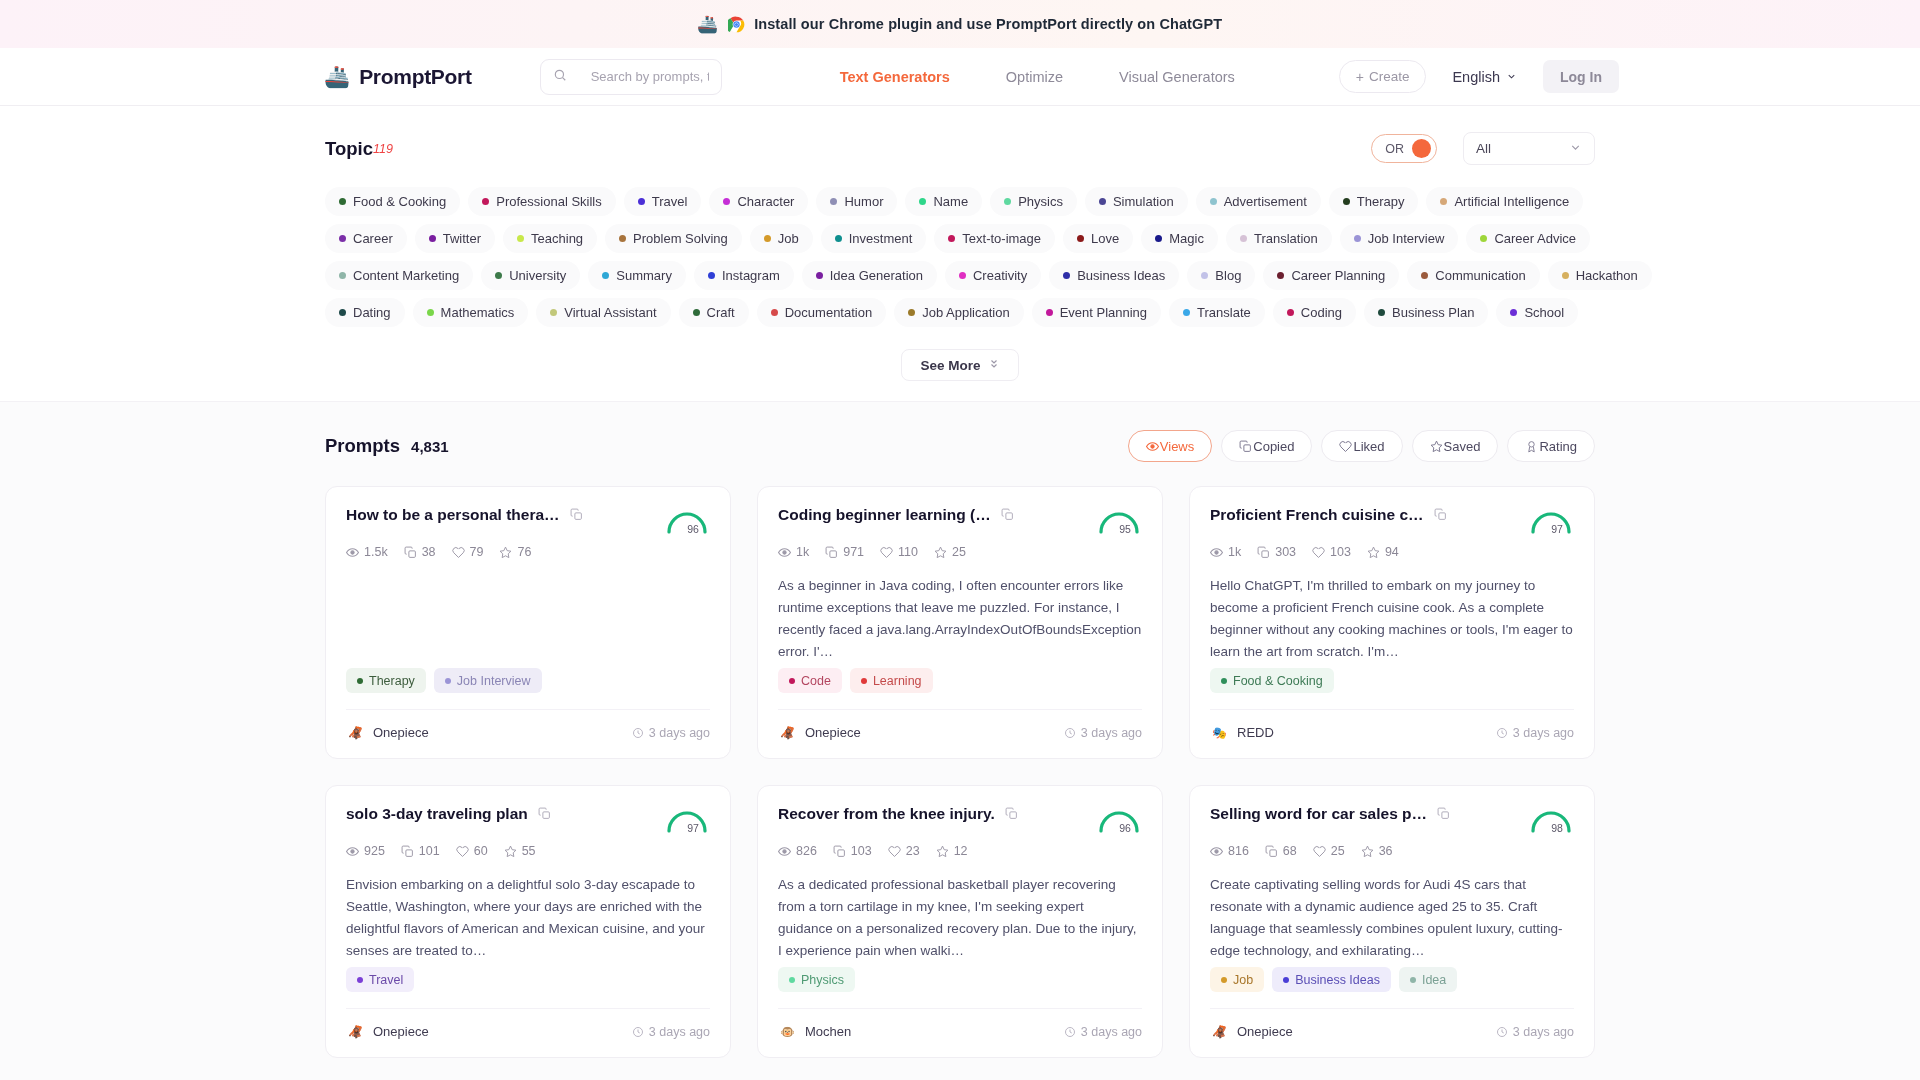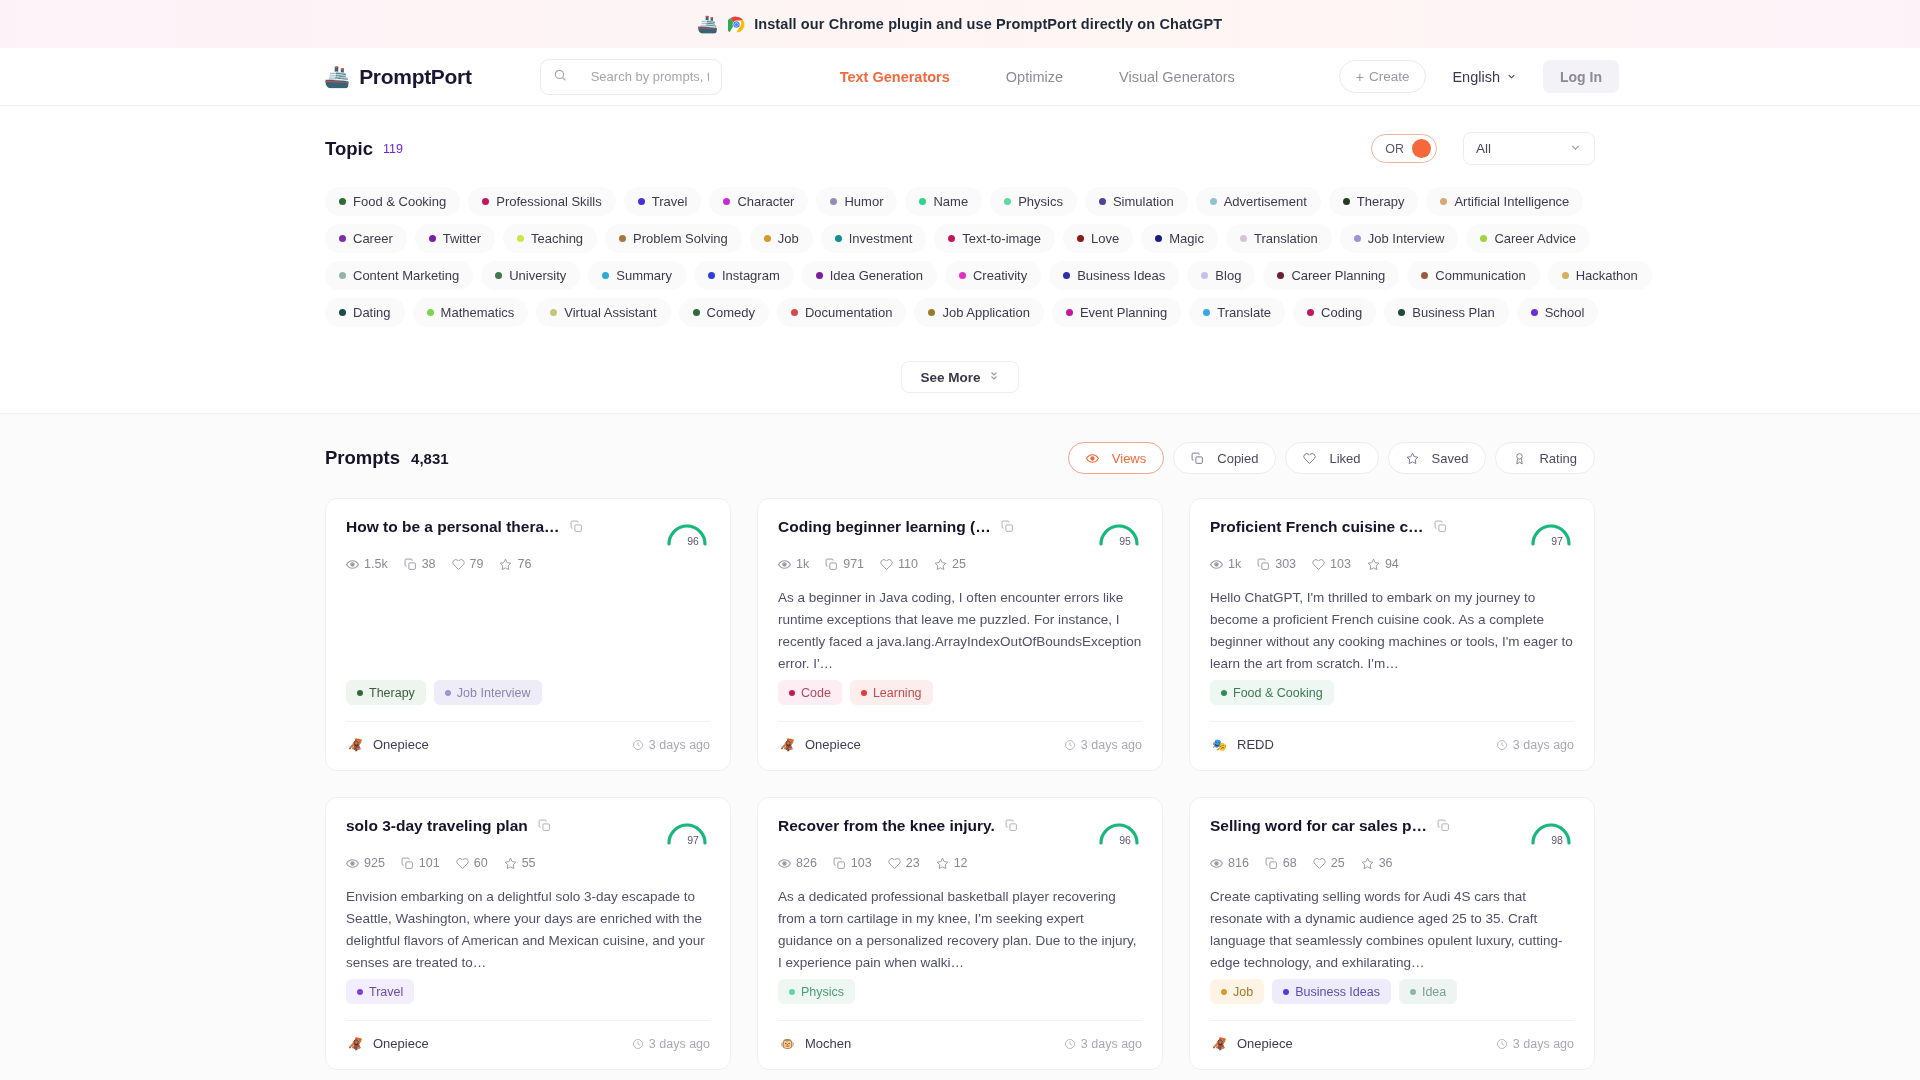--- a/index.html
+++ b/index.html
@@ -84,21 +84,21 @@
     padding: 26px 0 0;
     border-bottom: 1px solid #f3f1f5;
   }
   .content { width: 1270px; margin: 0 auto; }
 
   .topic-head {
     display: flex; align-items: center;
     margin-bottom: 22px;
   }
   .topic-title { font-size: 18.5px; font-weight: 700; color: #16132b; }
-  .topic-count { font-size: 12.5px; color: #6d28d9; margin-left: 10px; font-weight: 400; }
+  .topic-count { font-size: 12.5px; color: #ef4444; font-weight: 400; font-style: italic; }
   .topic-head-right { margin-left: auto; display: flex; align-items: center; gap: 26px; }
 
   .or-toggle {
     display: flex; align-items: center; gap: 8px;
     height: 29px; padding: 0 5px 0 13px;
     border: 1px solid #f0b49c; border-radius: 16px;
     background: #fff; cursor: pointer;
   }
   .or-toggle .lbl { font-size: 12.5px; color: #5c5869; }
   .or-toggle .knob {
@@ -123,32 +123,32 @@
     font-size: 13px; color: #3e3a4c; white-space: nowrap; cursor: pointer;
   }
   .tag .dot { width: 7px; height: 7px; border-radius: 50%; flex: 0 0 auto; }
 
   .see-more-wrap { display: flex; justify-content: center; padding: 22px 0 20px; }
   .see-more {
     display: inline-flex; align-items: center; gap: 7px;
     height: 32px; padding: 0 18px;
     border: 1px solid #efedf2; border-radius: 8px; background: #fff;
     font-size: 13.5px; font-weight: 600; color: #3a364a;
-    font-family: inherit; cursor: pointer; margin-top: 12px;
+    font-family: inherit; cursor: pointer;
   }
   .see-more .dchev { color: #9c98a8; font-size: 11px; letter-spacing: -2px; }
 
   
   .prompts-wrap { background: #fbfbfc; padding: 28px 0 0; height: 100%; }
   .prompts-head { display: flex; align-items: center; margin-bottom: 24px; }
   .prompts-title { font-size: 18.5px; font-weight: 700; color: #16132b; }
   .prompts-count { font-size: 15px; font-weight: 700; color: #16132b; margin-left: 11px; }
   .filters { margin-left: auto; display: flex; gap: 9px; }
   .filter {
-    display: inline-flex; align-items: center; gap: 13px;
+    display: inline-flex; align-items: center; gap: 1px;
     height: 32px; padding: 0 17px;
     border: 1px solid #edebf0; border-radius: 17px; background: #fff;
     font-size: 13px; color: #4d4960; font-family: inherit; cursor: pointer;
   }
   .filter.active { border-color: #f3a68c; color: #f4683c; }
   .filter.active svg { stroke: #f4683c; fill: none; }
 
   
   .cards { display: grid; grid-template-columns: repeat(3, 1fr); gap: 26px; }
   .card {
@@ -434,21 +434,21 @@
           <div class="tag">
             <span class="dot" style="background:#7ad64a"></span>
             <span>Mathematics</span>
           </div>
           <div class="tag">
             <span class="dot" style="background:#c2c87a"></span>
             <span>Virtual Assistant</span>
           </div>
           <div class="tag">
             <span class="dot" style="background:#2f6b3a"></span>
-            <span>Comedy</span>
+            <span>Craft</span>
           </div>
           <div class="tag">
             <span class="dot" style="background:#d64a4a"></span>
             <span>Documentation</span>
           </div>
           <div class="tag">
             <span class="dot" style="background:#9b7a2a"></span>
             <span>Job Application</span>
           </div>
           <div class="tag">

